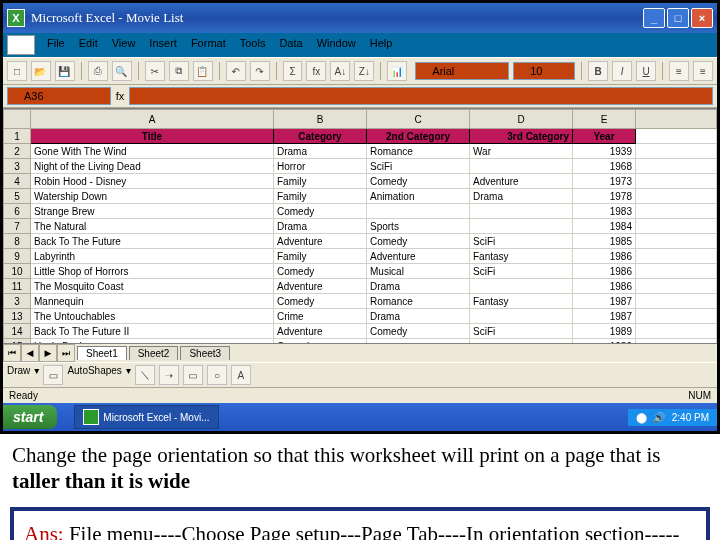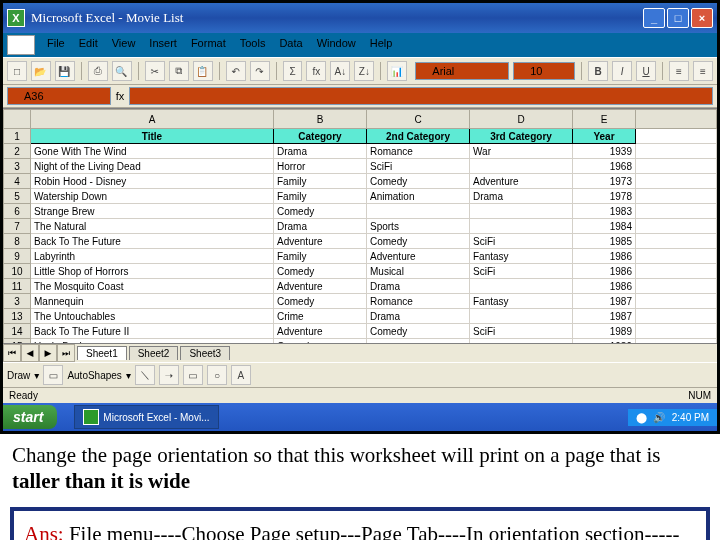--- a/index.html
+++ b/index.html
@@ -18,28 +18,28 @@
 .toolbar{display:flex;background:#ece9d8;padding:3px 4px;gap:4px;align-items:center;border-top:1px solid #fff;border-bottom:1px solid #aca899}
 .tbtn{width:18px;height:18px;border:1px solid #c0c0c0;background:#f5f3ea;display:flex;align-items:center;justify-content:center;font-size:10px;color:#444}
 .tsep{width:1px;height:18px;background:#aca899;margin:0 2px}
 .tfield{height:16px;border:1px solid #7f9db9;background:#c2410c;font-size:11px;padding:0 16px;display:flex;align-items:center}
 .namebox{display:flex;background:#ece9d8;padding:2px 4px;align-items:center;border-bottom:1px solid #aca899}
 .grid{background:#fff;height:234px;overflow:hidden;border-top:1px solid #808080}
 table{border-collapse:collapse;width:100%;font-size:10px}
 th{background:#e4e2d5;border:1px solid #aca899;height:16px;font-weight:normal}
 th.corner{width:20px;background:#e4e2d5}
 th.colh{text-align:center}
-.yellowh{background:#5eead4;font-weight:bold;border:1px solid #000}
+.yellowh{background:#be185d;font-weight:bold;border:1px solid #000}
 td{border-right:1px solid #d4d0c8;border-bottom:1px solid #d4d0c8;padding:0 3px;white-space:nowrap;height:14px}
 td.rowh{background:#e4e2d5;border:1px solid #aca899;text-align:center;width:20px}
 .sheettabs{display:flex;background:#ece9d8;height:18px;align-items:center;font-size:10px;border-top:1px solid #808080}
 .navarrow{width:16px;height:16px;border:1px solid #aca899;display:flex;align-items:center;justify-content:center;font-size:9px}
 .tab{padding:1px 8px;background:#fff;border:1px solid #808080;border-bottom:none;margin-left:2px}
 .tab.inactive{background:#e4e2d5}
-.drawbar{display:flex;background:#ece9d8;padding:2px 4px;gap:4px;align-items:center;font-size:10px;border-top:1px solid #fff}
+.drawbar{display:flex;background:#ece9d8;padding:2px 4px;gap:4px;align-items:flex-start;font-size:10px;border-top:1px solid #fff}
 .statusbar{display:flex;background:#ece9d8;padding:2px 6px;font-size:10px;border-top:1px solid #aca899;justify-content:space-between}
 .taskbar{display:flex;background:linear-gradient(to bottom,#3168d5,#2255c0);height:28px;align-items:center}
 .startbtn{background:linear-gradient(to bottom,#4aa54a,#2e7f2e);color:#fff;font-weight:bold;font-style:italic;padding:4px 14px 4px 10px;font-family:"Franklin Gothic Medium",Arial;font-size:14px;border-radius:0 8px 8px 0}
 .taskbtn{background:#2050a8;color:#fff;padding:3px 8px;margin-left:17px;font-size:10px;display:flex;align-items:center;gap:4px;border:1px solid #1a3f80}
 .taskbtn .ico{width:14px;height:14px;background:#2b9a2b;border:1px solid #fff}
 .tray{margin-left:auto;background:#1a8eed;padding:3px 8px;color:#fff;font-size:10px;display:flex;align-items:center;gap:6px}
 .question{padding:8px 12px;font-family:"Times New Roman",serif;font-size:21px;line-height:1.25}
 .answer{margin:4px 10px 8px 10px;border:4px solid #1a2f7a;padding:10px 10px;font-family:"Times New Roman",serif;font-size:21px;line-height:1.3}
 .red{color:#c00000}
 .u{text-decoration:underline}
@@ -128,21 +128,21 @@
 <th class="colh" style="width:100px">C</th>
 <th class="colh" style="width:100px">D</th>
 <th class="colh" style="width:60px">E</th>
 <th class="colh"></th>
 </tr>
 <tr>
 <td class="rowh">1</td>
 <td class="yellowh" style="text-align:center">Title</td>
 <td class="yellowh" style="text-align:center">Category</td>
 <td class="yellowh" style="text-align:center">2nd Category</td>
-<td class="yellowh" style="text-align:center">3rd Category</td>
+<td class="yellowh" style="text-align:right">3rd Category</td>
 <td class="yellowh" style="text-align:center">Year</td>
 <td></td>
 </tr>
 </tbody>
           <tbody id="rows">
             <tr>
               <td class="rowh">2</td>
               <td>Gone With The Wind</td>
               <td>Drama</td>
               <td>Romance</td>

